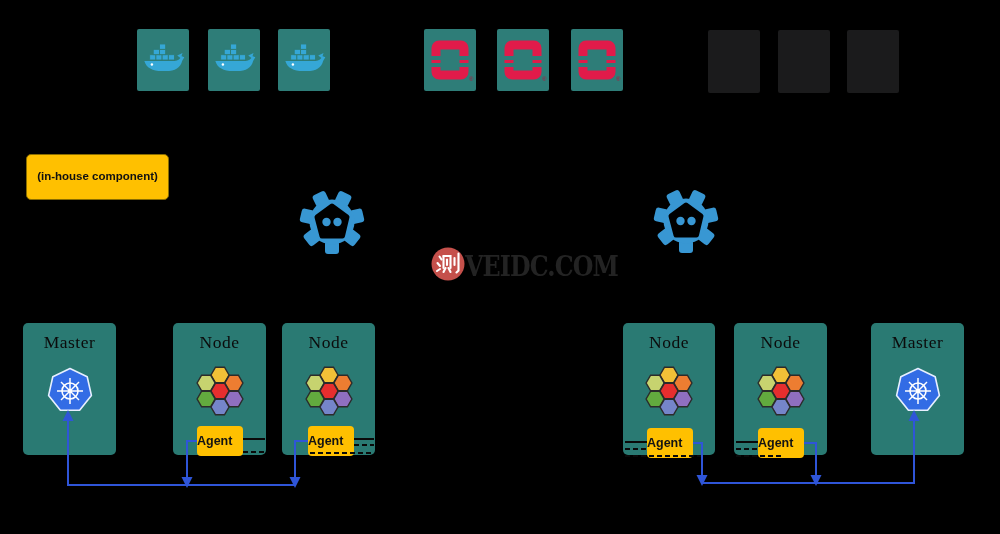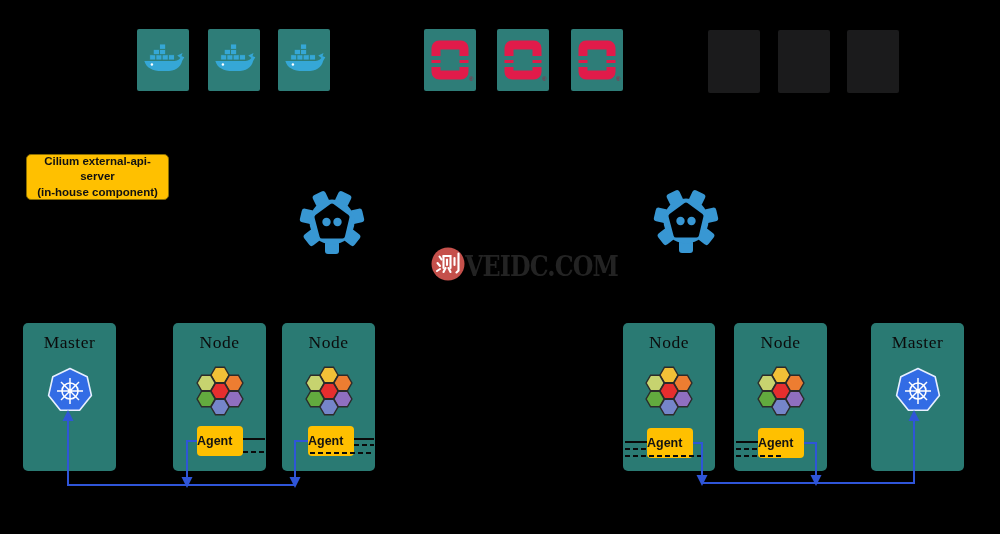--- a/index.html
+++ b/index.html
@@ -8,21 +8,21 @@
   
   .tile{position:absolute;width:52px;height:62px;border-radius:2px;background:#2e7d78;
         display:flex;align-items:center;justify-content:center;}
   .tile.dark{background:#1b1b1c;}
   
   .callout{position:absolute;left:26px;top:154px;width:141px;height:44px;background:#ffc000;
            border:1.5px solid #8a6d00;border-radius:5px;display:flex;flex-direction:column;
            align-items:center;justify-content:center;color:#111;font-size:11.5px;font-weight:600;
            line-height:1.35;text-align:center;}
   
-  .cbox{position:absolute;top:323px;width:93px;height:148px;background:#2a7a73;border-radius:5px;
+  .cbox{position:absolute;top:323px;width:93px;height:132px;background:#2a7a73;border-radius:5px;
         text-align:center;z-index:1;}
   .cbox .title{font-family:"Liberation Serif",serif;font-size:17.5px;color:#0b0b0b;margin-top:9px;
                letter-spacing:.5px;}
   .cbox svg.big{display:block;margin:13px auto 0 auto;}
   
   .agent{position:absolute;width:46px;height:30px;background:#ffc000;border-radius:4px;
          display:flex;align-items:center;justify-content:flex-start;color:#131313;font-size:12.5px;
          font-weight:600;z-index:2;}
   
   .gear{position:absolute;width:72px;height:72px;}
@@ -117,21 +117,20 @@
       <rect x="35" y="34" width="12" height="4" fill="#2e7d78"></rect>
       <text x="45" y="52" font-size="6" fill="#b3143a">®</text>
     </svg>
   </div>
 
   <div class="tile dark" style="left:708px;top:30px;height:63px;"></div>
   <div class="tile dark" style="left:778px;top:30px;height:63px;"></div>
   <div class="tile dark" style="left:847px;top:30px;height:63px;"></div>
 
   <div class="callout">
-    <span>Cilium external-api-server</span>
     <span>(in-house component)</span>
   </div>
 
   <div class="gear" style="left:296px;top:185px;">
     <svg width="72" height="72" viewBox="0 0 72 72">
       <g fill="#3897d3">
         <rect x="29" y="5" width="14" height="13" rx="3" transform="rotate(26 36 37)"></rect>
         <rect x="29" y="5" width="14" height="13" rx="3" transform="rotate(77 36 37)"></rect>
         <rect x="29" y="5" width="14" height="13" rx="3" transform="rotate(128 36 37)"></rect>
         <rect x="29" y="5" width="14" height="13" rx="3" transform="rotate(180 36 37)"></rect>

